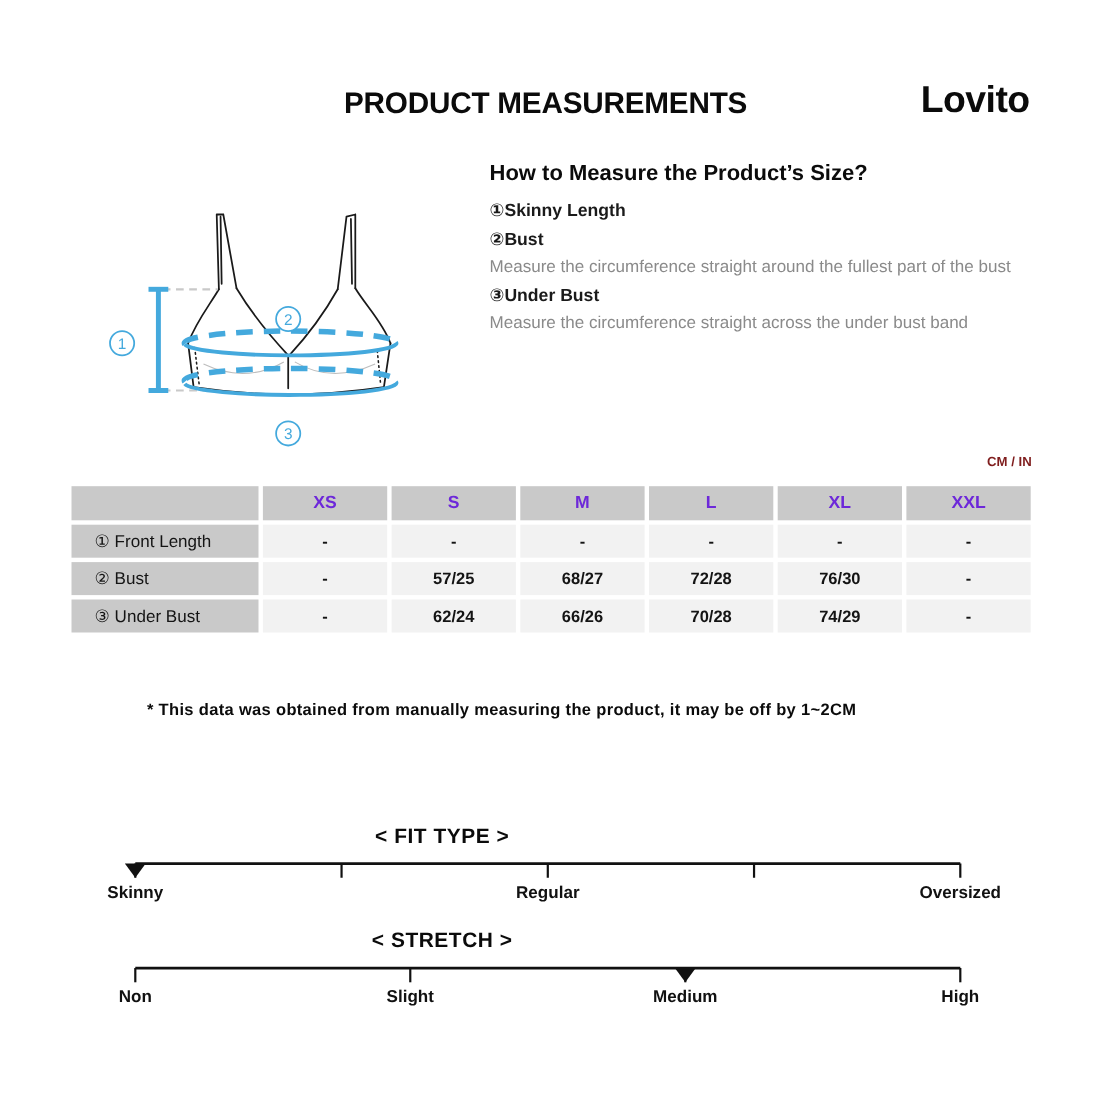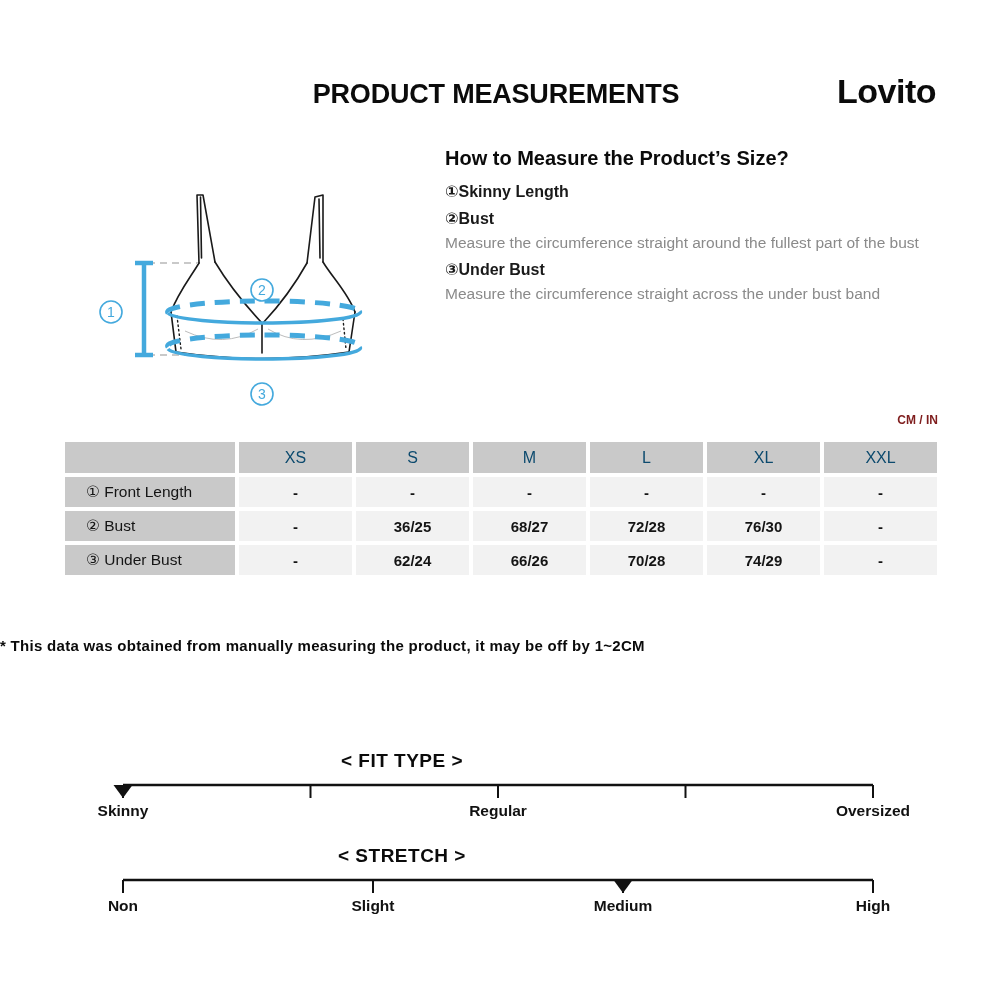--- a/index.html
+++ b/index.html
@@ -16,26 +16,26 @@
   .howto{position:absolute;left:445px;top:147px;width:492px;}
   .howto h2{margin:0 0 10px 0;font-size:20px;font-weight:700;color:#0b0b0b;}
   .hitem{margin-top:3px;}
   .hitem .ht{font-size:16px;font-weight:700;color:#1a1a1a;line-height:24px;}
   .hitem .hd{font-size:15.5px;color:#8a8a8a;line-height:24px;}
 
   .units{position:absolute;top:413px;right:62px;font-size:12px;font-weight:700;color:#7f1d1d;}
 
   table.size{position:absolute;left:61px;top:438px;border-collapse:separate;border-spacing:4px;table-layout:fixed;}
   .size th,.size td{padding:0;overflow:hidden;}
-  .size thead th{background:#c9c9c9;height:31px;font-size:16px;font-weight:400;text-align:center;color:#0c4a6e;}
+  .size thead th{background:#c9c9c9;height:31px;font-size:16px;font-weight:700;text-align:center;color:#6d28d9;}
   .size tbody th{background:#c9c9c9;height:30px;font-size:15.5px;font-weight:400;text-align:left;
                  padding-left:21px;color:#141414;}
   .size tbody td{background:#f2f2f2;height:30px;font-size:15px;font-weight:700;text-align:center;color:#141414;}
 
-  .footnote{position:absolute;top:637px;left:0;width:912px;text-align:left;
+  .footnote{position:absolute;top:637px;left:0;width:912px;text-align:center;
             font-size:15px;font-weight:700;letter-spacing:0.3px;color:#0b0b0b;}
 
   .scale{position:absolute;left:0;width:804px;}
   #scale-0{top:748px;}
   #scale-1{top:843px;}
   .scale .scale-title{text-align:center;font-size:19px;font-weight:700;line-height:26px;
                       letter-spacing:0.5px;color:#0b0b0b;}
   .scale svg{display:block;}
 </style>
 </head>
@@ -139,21 +139,21 @@
           <td>-</td>
           <td>-</td>
           <td>-</td>
           <td>-</td>
           <td>-</td>
           <td>-</td>
         </tr>
         <tr>
           <th>② Bust</th>
           <td>-</td>
-          <td>36/25</td>
+          <td>57/25</td>
           <td>68/27</td>
           <td>72/28</td>
           <td>76/30</td>
           <td>-</td>
         </tr>
         <tr>
           <th>③ Under Bust</th>
           <td>-</td>
           <td>62/24</td>
           <td>66/26</td>

